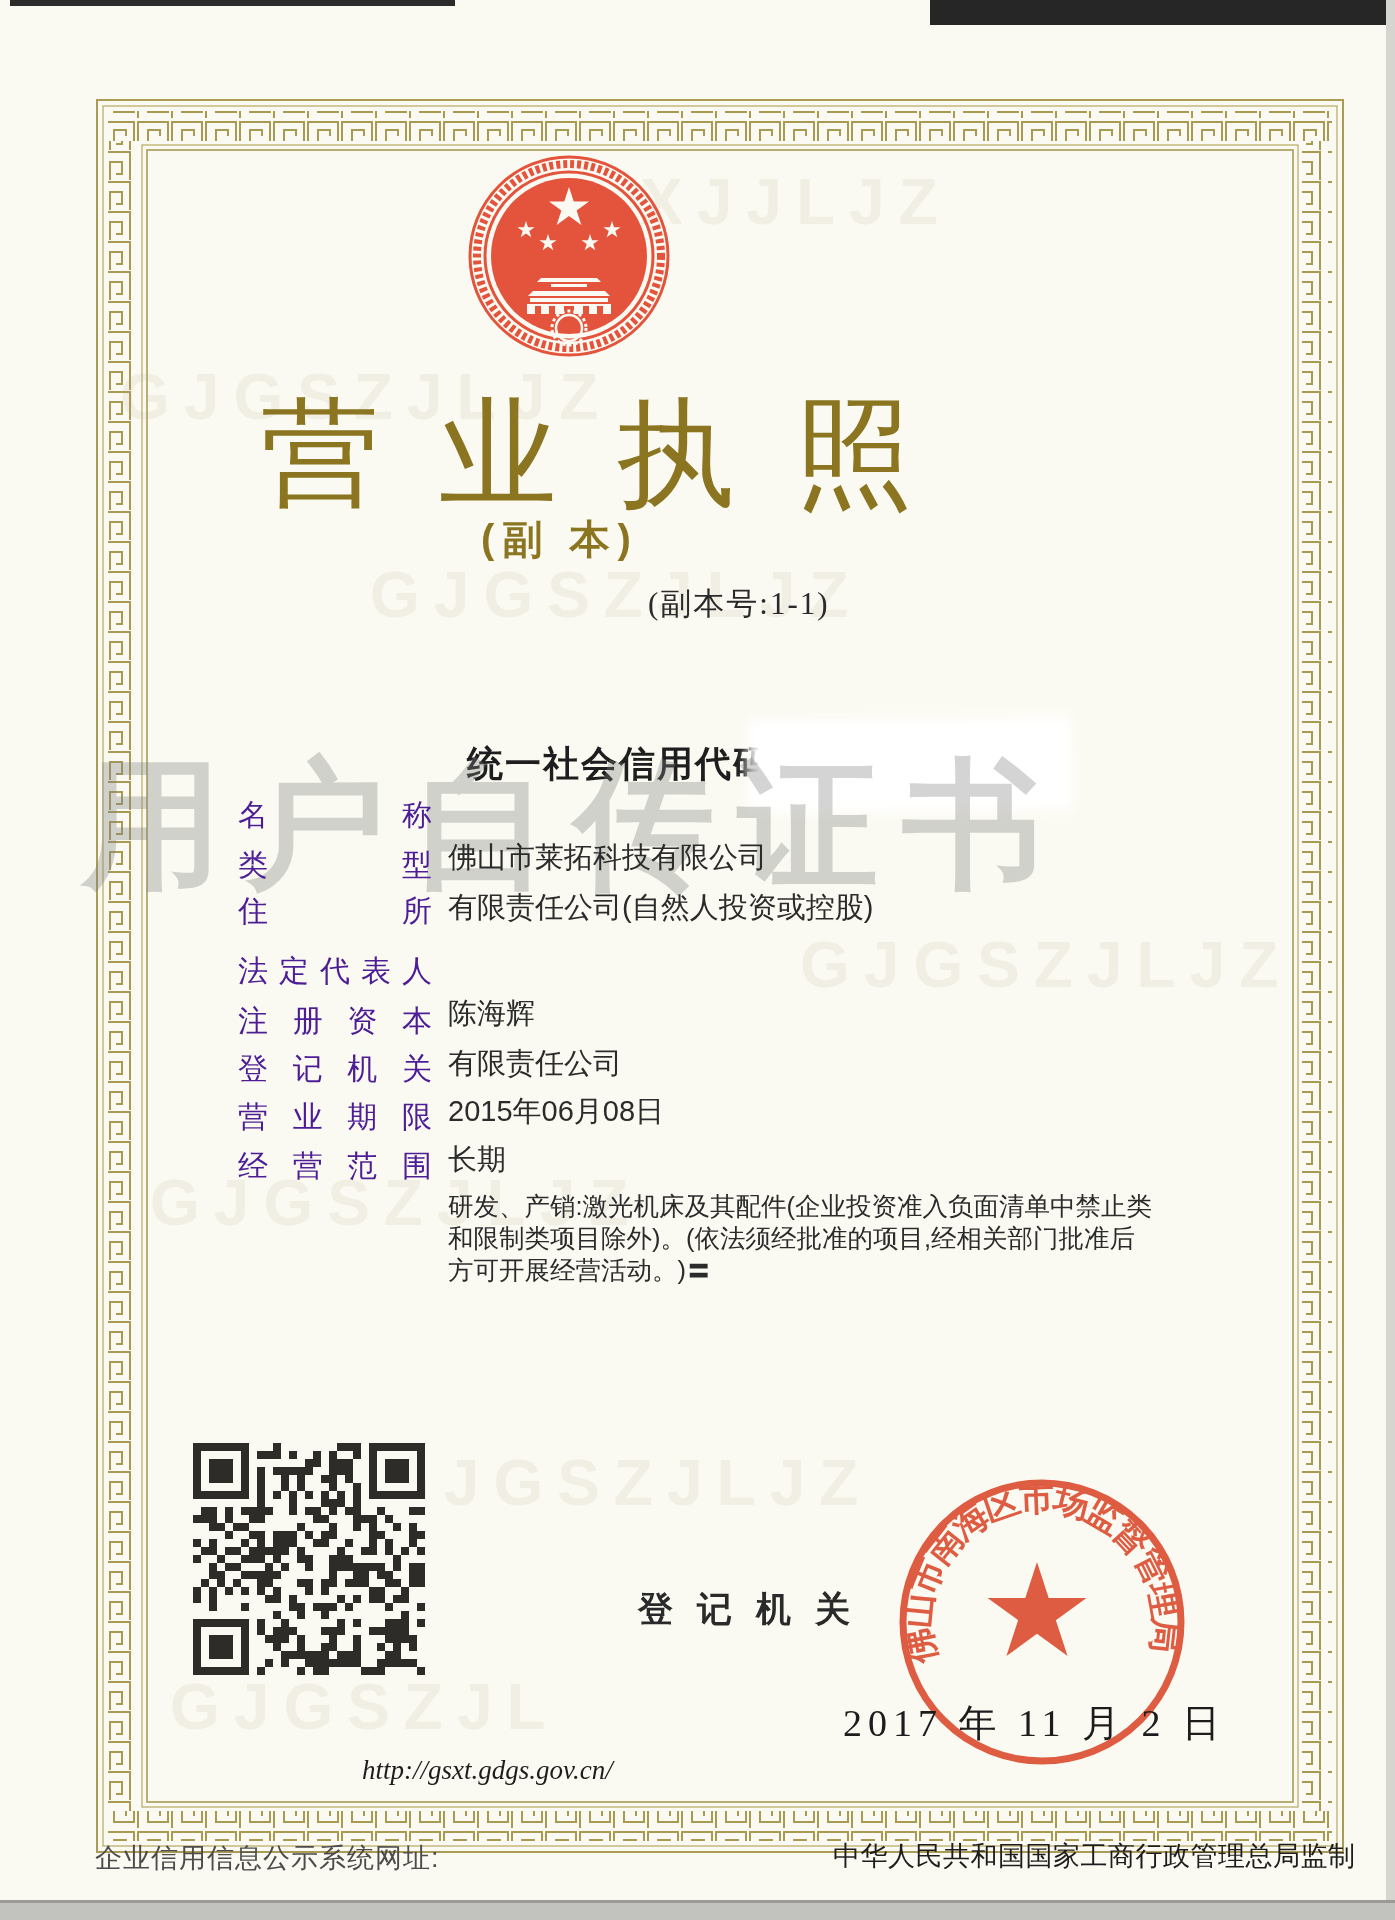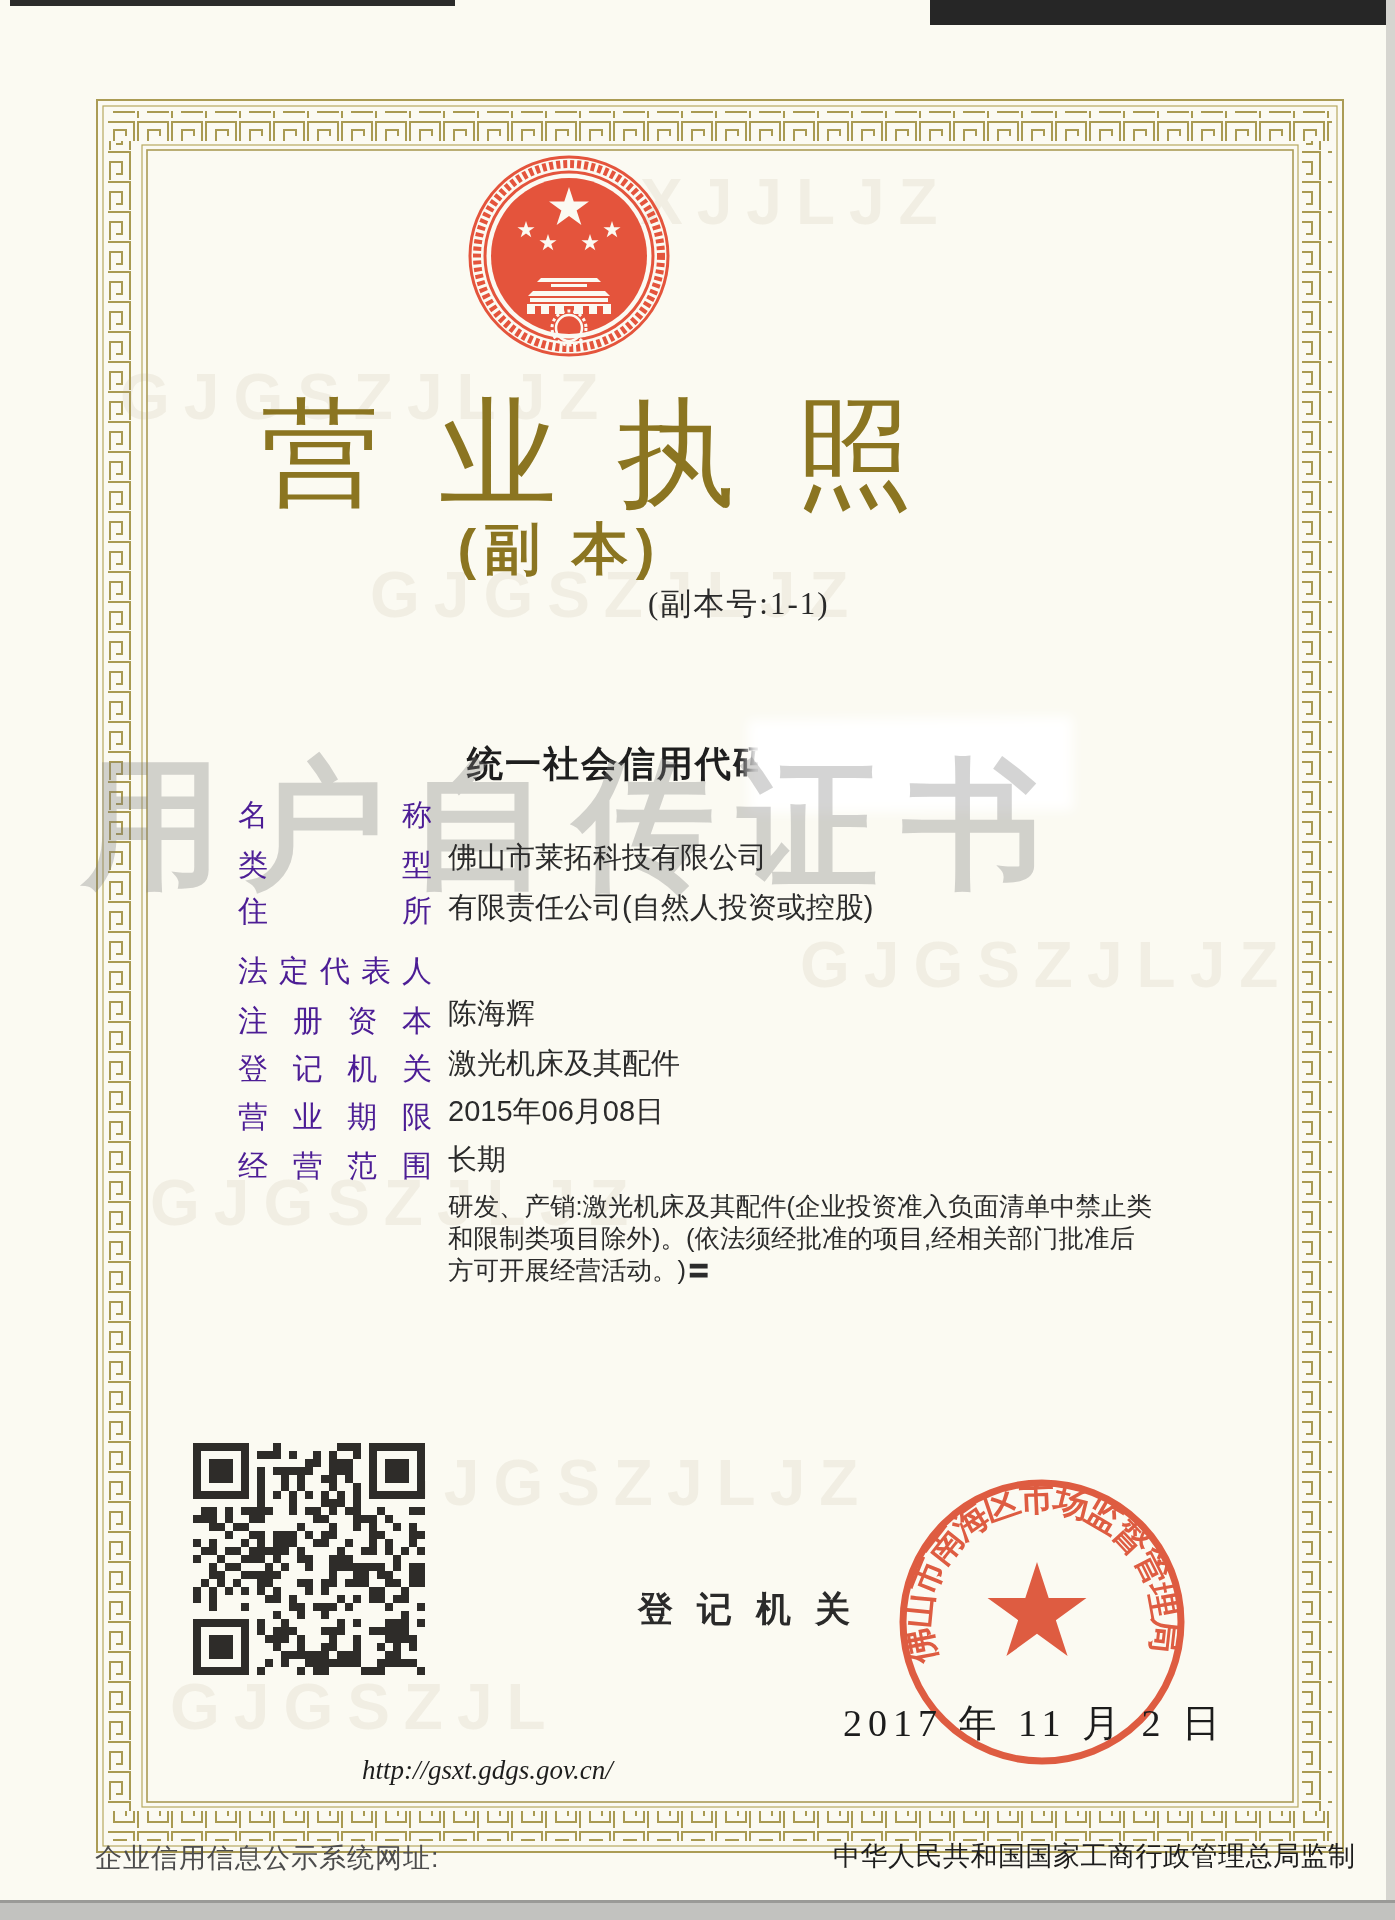--- a/index.html
+++ b/index.html
@@ -10,21 +10,21 @@
   .scan-strip{position:absolute;}
   
   .frame{position:absolute;left:0;top:0;pointer-events:none;}
   
   .emblem{position:absolute;left:463px;top:150px;}
   
   .title{position:absolute;left:0;top:375px;width:1140px;text-align:center;
          font-size:118px;font-weight:400;color:#8b7521;letter-spacing:60px;text-indent:60px;
          font-family:"DejaVu Sans","Liberation Sans",sans-serif;padding-left:17px;}
   .subtitle{position:absolute;left:0;top:512px;width:1120px;text-align:center;
-            font-size:56px;font-weight:900;color:#8b7521;letter-spacing:8px;}
+            font-size:40px;font-weight:900;color:#8b7521;letter-spacing:8px;}
   .copynum{position:absolute;left:648px;top:583px;font-size:31px;color:#2a2a2a;
            font-family:"Liberation Serif",serif;letter-spacing:2px;}
   .credit{position:absolute;left:467px;top:740px;font-size:36px;font-weight:800;color:#1e1e1e;letter-spacing:2px;}
   .blurbox{position:absolute;left:758px;top:728px;width:305px;height:74px;background:#fff;
            box-shadow:0 0 12px 10px rgba(255,255,255,.95);transform:rotate(-.6deg);}
   
   .row{position:absolute;left:238px;display:flex;align-items:flex-start;}
   .flabel{width:194px;font-size:30px;font-weight:400;color:#4c1d95;
           text-align:justify;text-align-last:justify;flex:none;}
   .fvalue{margin-left:16px;width:705px;font-size:29px;line-height:37px;color:#2b2b2b;margin-top:44px;}
@@ -135,21 +135,21 @@
 </div>
 <div class="row compact" style="top:891px">
   <div class="flabel">住所</div>
 </div>
 <div class="row" style="top:951px">
   <div class="flabel">法定代表人</div>
   <div class="fvalue">陈海辉</div>
 </div>
 <div class="row" style="top:1001px">
   <div class="flabel">注册资本</div>
-  <div class="fvalue">激光机床及其配件</div>
+  <div class="fvalue">有限责任公司</div>
 </div>
 <div class="row" style="top:1049px">
   <div class="flabel">登记机关</div>
   <div class="fvalue">2015年06月08日</div>
 </div>
 <div class="row" style="top:1097px">
   <div class="flabel">营业期限</div>
   <div class="fvalue">长期</div>
 </div>
 <div class="row compact" style="top:1146px">

